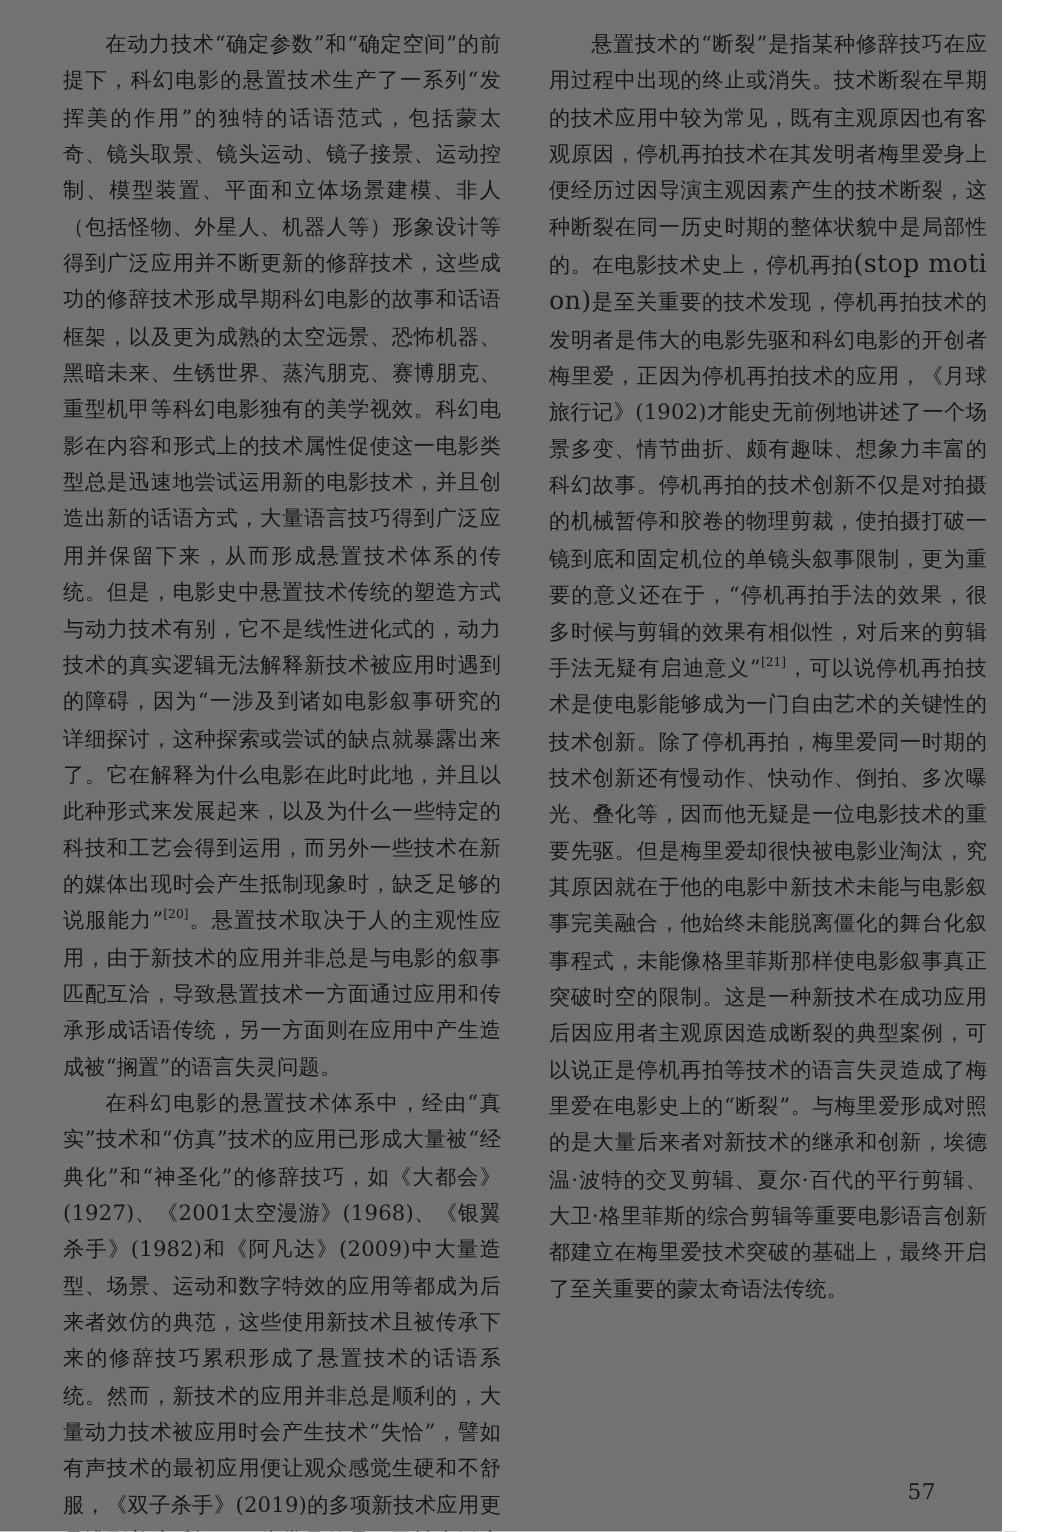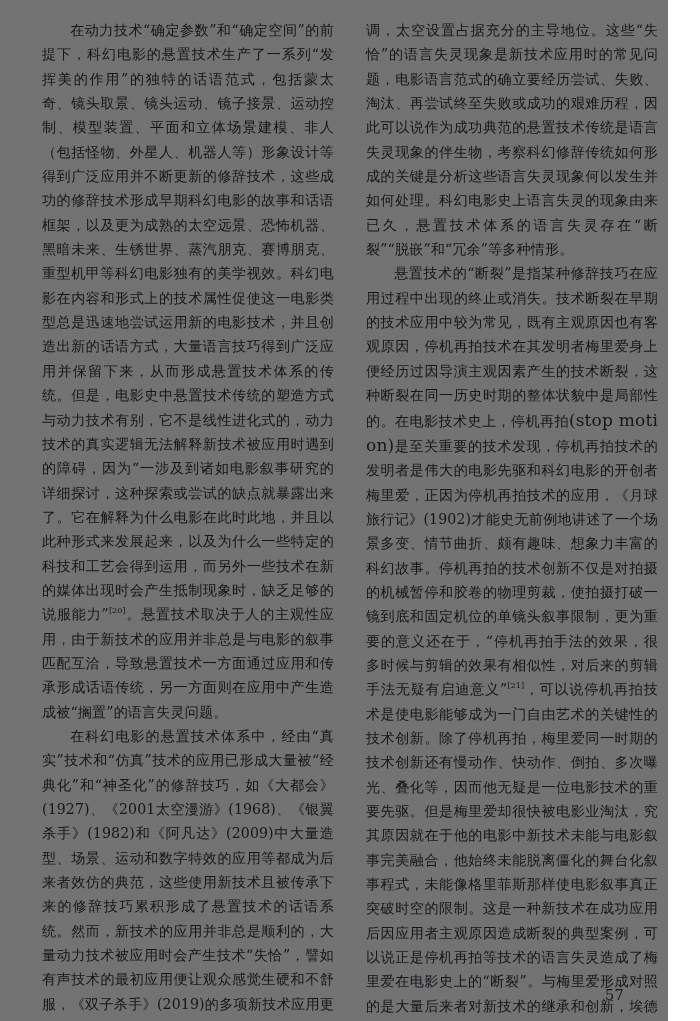--- a/index.html
+++ b/index.html
@@ -106,21 +106,20 @@
     <div class="column col-left">
 
       <p class="para"><span>在动力技术“确定参数”和“确定空间”的前提下，科幻电影的悬置技术生产了一系列“发挥美的作用”的独特的话语范式，包括蒙太奇、镜头取景、镜头运动、镜子接景、运动控制、模型装置、平面和立体场景建模、非人（包括怪物、外星人、机器人等）形象设计等得到广泛应用并不断更新的修辞技术，这些成功的修辞技术形成早期科幻电影的故事和话语框架，以及更为成熟的太空远景、恐怖机器、黑暗未来、生锈世界、蒸汽朋克、赛博朋克、重型机甲等科幻电影独有的美学视效。科幻电影在内容和形式上的技术属性促使这一电影类型总是迅速地尝试运用新的电影技术，并且创造出新的话语方式，大量语言技巧得到广泛应用并保留下来，从而形成悬置技术体系的传统。但是，电影史中悬置技术传统的塑造方式与动力技术有别，它不是线性进化式的，动力技术的真实逻辑无法解释新技术被应用时遇到的障碍，因为“一涉及到诸如电影叙事研究的详细探讨，这种探索或尝试的缺点就暴露出来了。它在解释为什么电影在此时此地，并且以此种形式来发展起来，以及为什么一些特定的科技和工艺会得到运用，而另外一些技术在新的媒体出现时会产生抵制现象时，缺乏足够的说服能力”</span><sup class="ref">[20]</sup><span>。悬置技术取决于人的主观性应用，由于新技术的应用并非总是与电影的叙事匹配互洽，导致悬置技术一方面通过应用和传承形成话语传统，另一方面则在应用中产生造成被“搁置”的语言失灵问题。</span></p>
 
       <p class="para"><span>在科幻电影的悬置技术体系中，经由“真实”技术和“仿真”技术的应用已形成大量被“经典化”和“神圣化”的修辞技巧，如《大都会》(1927)、《2001太空漫游》(1968)、《银翼杀手》(1982)和《阿凡达》(2009)中大量造型、场景、运动和数字特效的应用等都成为后来者效仿的典范，这些使用新技术且被传承下来的修辞技巧累积形成了悬置技术的话语系统。然而，新技术的应用并非总是顺利的，大量动力技术被应用时会产生技术“失恰”，譬如有声技术的最初应用便让观众感觉生硬和不舒服，《双子杀手》(2019)的多项新技术应用更是遭到普遍质疑；更为常见的是，已被广泛应用甚至是后来经典化的技术逐步发生偏离，电影语言的发展形成非线性的复杂路径，譬如库布里克在《2001 太空漫游》中创建出复杂的经典太空视效，其中红色和大量冷色调形成有层次的对比色，强调太空和人类力量的均衡性，但后来的太空科幻电影大多使用统一的冷色</span></p>
 
     </div>
 
     <div class="column col-right">
 
-      <p class="para" style="text-indent:0"><span>调，太空设置占据充分的主导地位。这些“失恰”的语言失灵现象是新技术应用时的常见问题，电影语言范式的确立要经历尝试、失败、淘汰、再尝试终至失败或成功的艰难历程，因此可以说作为成功典范的悬置技术传统是语言失灵现象的伴生物，考察科幻修辞传统如何形成的关键是分析这些语言失灵现象何以发生并如何处理。科幻电影史上语言失灵的现象由来已久，悬置技术体系的语言失灵存在“断裂”“脱嵌”和“冗余”等多种情形。</span></p>
 
       <p class="para"><span>悬置技术的“断裂”是指某种修辞技巧在应用过程中出现的终止或消失。技术断裂在早期的技术应用中较为常见，既有主观原因也有客观原因，停机再拍技术在其发明者梅里爱身上便经历过因导演主观因素产生的技术断裂，这种断裂在同一历史时期的整体状貌中是局部性的。在电影技术史上，停机再拍</span><span class="latin">(stop motion)</span><span>是至关重要的技术发现，停机再拍技术的发明者是伟大的电影先驱和科幻电影的开创者梅里爱，正因为停机再拍技术的应用，《月球旅行记》(1902)才能史无前例地讲述了一个场景多变、情节曲折、颇有趣味、想象力丰富的科幻故事。停机再拍的技术创新不仅是对拍摄的机械暂停和胶卷的物理剪裁，使拍摄打破一镜到底和固定机位的单镜头叙事限制，更为重要的意义还在于，“停机再拍手法的效果，很多时候与剪辑的效果有相似性，对后来的剪辑手法无疑有启迪意义”</span><sup class="ref">[21]</sup><span>，可以说停机再拍技术是使电影能够成为一门自由艺术的关键性的技术创新。除了停机再拍，梅里爱同一时期的技术创新还有慢动作、快动作、倒拍、多次曝光、叠化等，因而他无疑是一位电影技术的重要先驱。但是梅里爱却很快被电影业淘汰，究其原因就在于他的电影中新技术未能与电影叙事完美融合，他始终未能脱离僵化的舞台化叙事程式，未能像格里菲斯那样使电影叙事真正突破时空的限制。这是一种新技术在成功应用后因应用者主观原因造成断裂的典型案例，可以说正是停机再拍等技术的语言失灵造成了梅里爱在电影史上的“断裂”。与梅里爱形成对照的是大量后来者对新技术的继承和创新，埃德温·波特的交叉剪辑、夏尔·百代的平行剪辑、大卫·格里菲斯的综合剪辑等重要电影语言创新都建立在梅里爱技术突破的基础上，最终开启了至关重要的蒙太奇语法传统。</span></p>
 
     </div>
 
   </div>
 
   <div id="folio">57</div>
 
   <div id="grain"></div>

